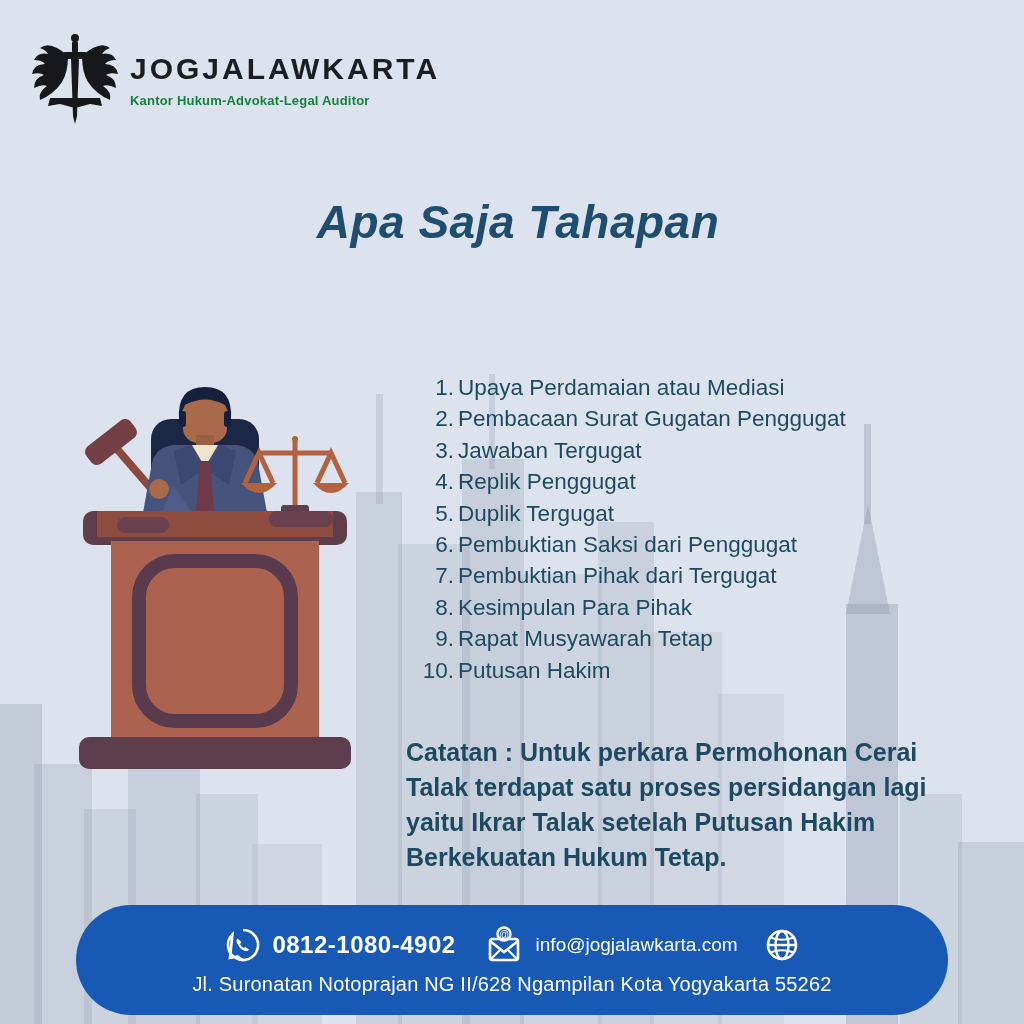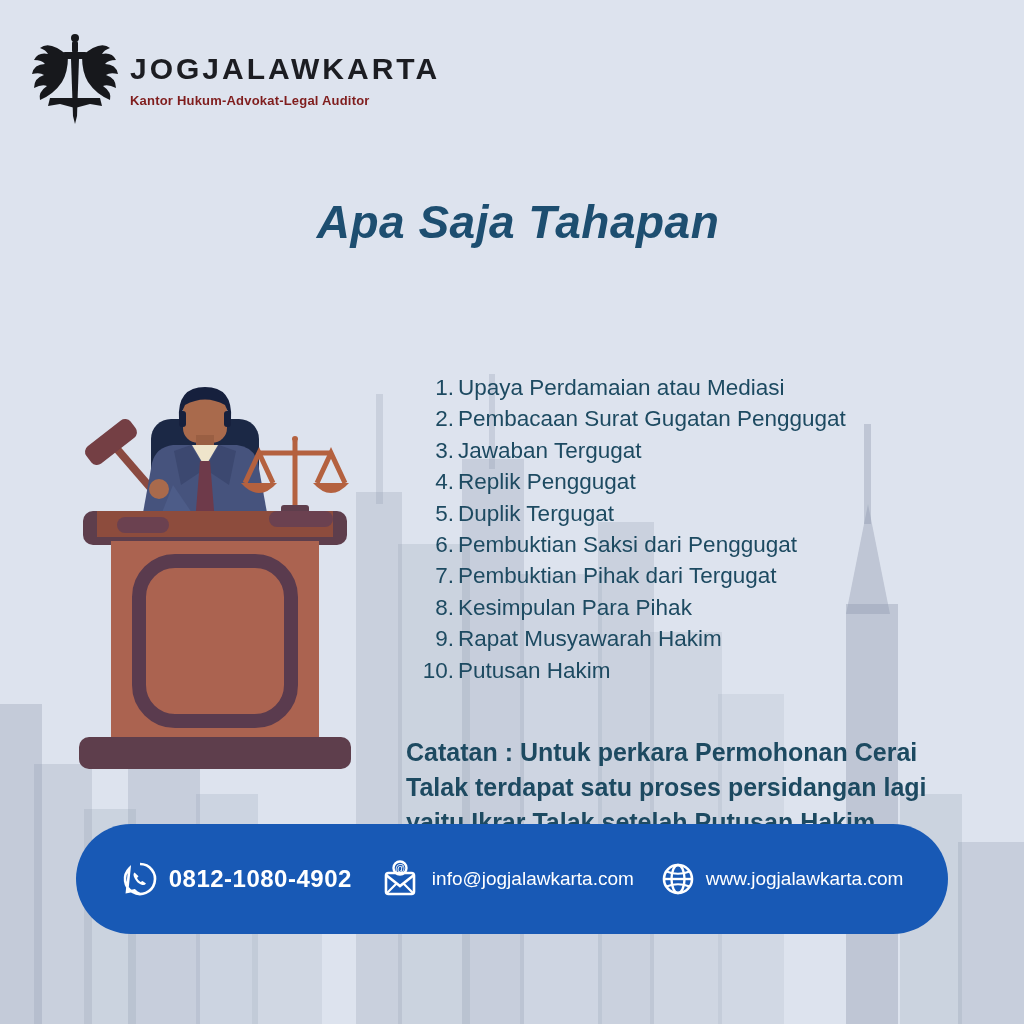--- a/index.html
+++ b/index.html
@@ -10,21 +10,21 @@
     overflow:hidden;
     font-family:"Liberation Sans", sans-serif;
   }
   
   .skyline{position:absolute;left:0;bottom:0;width:1024px;height:660px;}
   
   .logo{position:absolute;left:30px;top:32px;display:flex;align-items:center;gap:10px;}
   .logo-emblem{width:90px;height:96px;}
   .logo-text{display:flex;flex-direction:column;}
   .logo-title{font-size:30px;font-weight:700;letter-spacing:3px;color:#1c1d22;}
-  .logo-sub{margin-top:7px;font-size:13px;font-weight:700;color:#7f1d1d;letter-spacing:.2px;}
+  .logo-sub{margin-top:7px;font-size:13px;font-weight:700;color:#15803d;letter-spacing:.2px;}
   
   .headline{
     position:absolute;left:0;top:190px;width:1024px;
     text-align:center;
     font-size:46px;line-height:65px;
     font-weight:700;font-style:italic;
     color:#1d4e70;letter-spacing:.5px;padding-left:6px;
   }
   
   .judge{position:absolute;left:55px;top:383px;width:300px;height:392px;}
@@ -46,21 +46,21 @@
     margin-right:4px;
     flex:0 0 auto;
   }
   
   .note{
     position:absolute;left:406px;top:701px;width:565px;
     color:#1d4a61;font-size:25px;font-weight:700;line-height:35px;margin-top:34px;
   }
   
   .footer{
-    position:absolute;left:76px;top:824px;width:872px;height:110px;
+    position:absolute;left:76px;top:905px;width:872px;height:110px;
     background:#1859b5;border-radius:55px;
     color:#ffffff;
     display:flex;flex-direction:column;align-items:center;justify-content:center;
     gap:8px;
   }
   .contact-row{display:flex;align-items:center;justify-content:center;gap:14px;}
   .contact{display:flex;align-items:center;gap:10px;}
   .contact + .contact{margin-left:12px;}
   .contact-icon{display:flex;align-items:center;}
   .phone-text{font-size:24px;font-weight:700;letter-spacing:.5px;}
@@ -172,21 +172,21 @@
   <div class="stages">
     <ol id="stages-list">
         <li>Upaya Perdamaian atau Mediasi</li>
         <li>Pembacaan Surat Gugatan Penggugat</li>
         <li>Jawaban Tergugat</li>
         <li>Replik Penggugat</li>
         <li>Duplik Tergugat</li>
         <li>Pembuktian Saksi dari Penggugat</li>
         <li>Pembuktian Pihak dari Tergugat</li>
         <li>Kesimpulan Para Pihak</li>
-        <li>Rapat Musyawarah Hakim</li>
+        <li>Rapat Musyawarah Tetap</li>
         <li>Putusan Hakim</li>
       </ol>
   </div>
 
   <div class="note">Catatan : Untuk perkara Permohonan Cerai Talak terdapat satu proses persidangan lagi yaitu Ikrar Talak setelah Putusan Hakim Berkekuatan Hukum Tetap.</div>
 
   <div class="footer">
     <div class="contact-row">
       <div class="contact">
         <span class="contact-icon">
@@ -211,18 +211,18 @@
       </div>
       <div class="contact">
         <span class="contact-icon">
           <svg width="36" height="36" viewBox="0 0 36 36" fill="none" stroke="#ffffff">
             <circle cx="18" cy="18" r="14" stroke-width="2.6"></circle>
             <ellipse cx="18" cy="18" rx="6.5" ry="14" stroke-width="2.4"></ellipse>
             <line x1="4" y1="18" x2="32" y2="18" stroke-width="2.4"></line>
             <path d="M6.5 10.5 Q18 15 29.5 10.5 M6.5 25.5 Q18 21 29.5 25.5" stroke-width="2.2"></path>
           </svg>
         </span>
-        <span class="plain-text">www.jogjalawkarta.com</span>
       </div>
     </div>
+    <div class="address">Jl. Suronatan Notoprajan NG II/628 Ngampilan Kota Yogyakarta 55262</div>
   </div>
 
 </div>
 
 </body></html>

